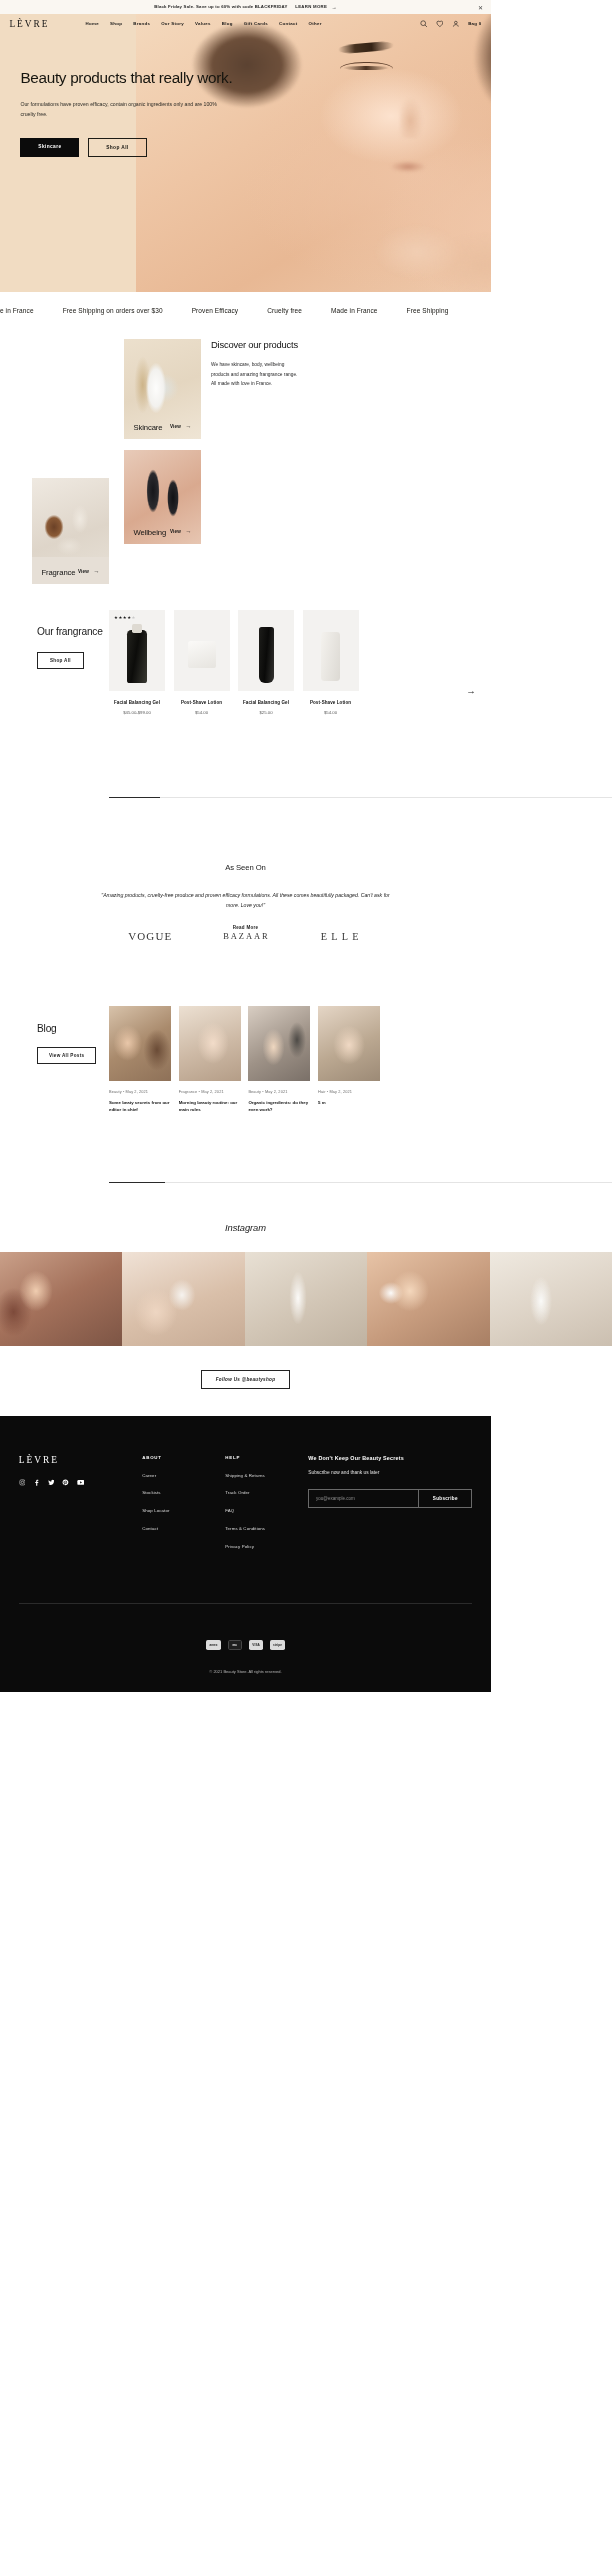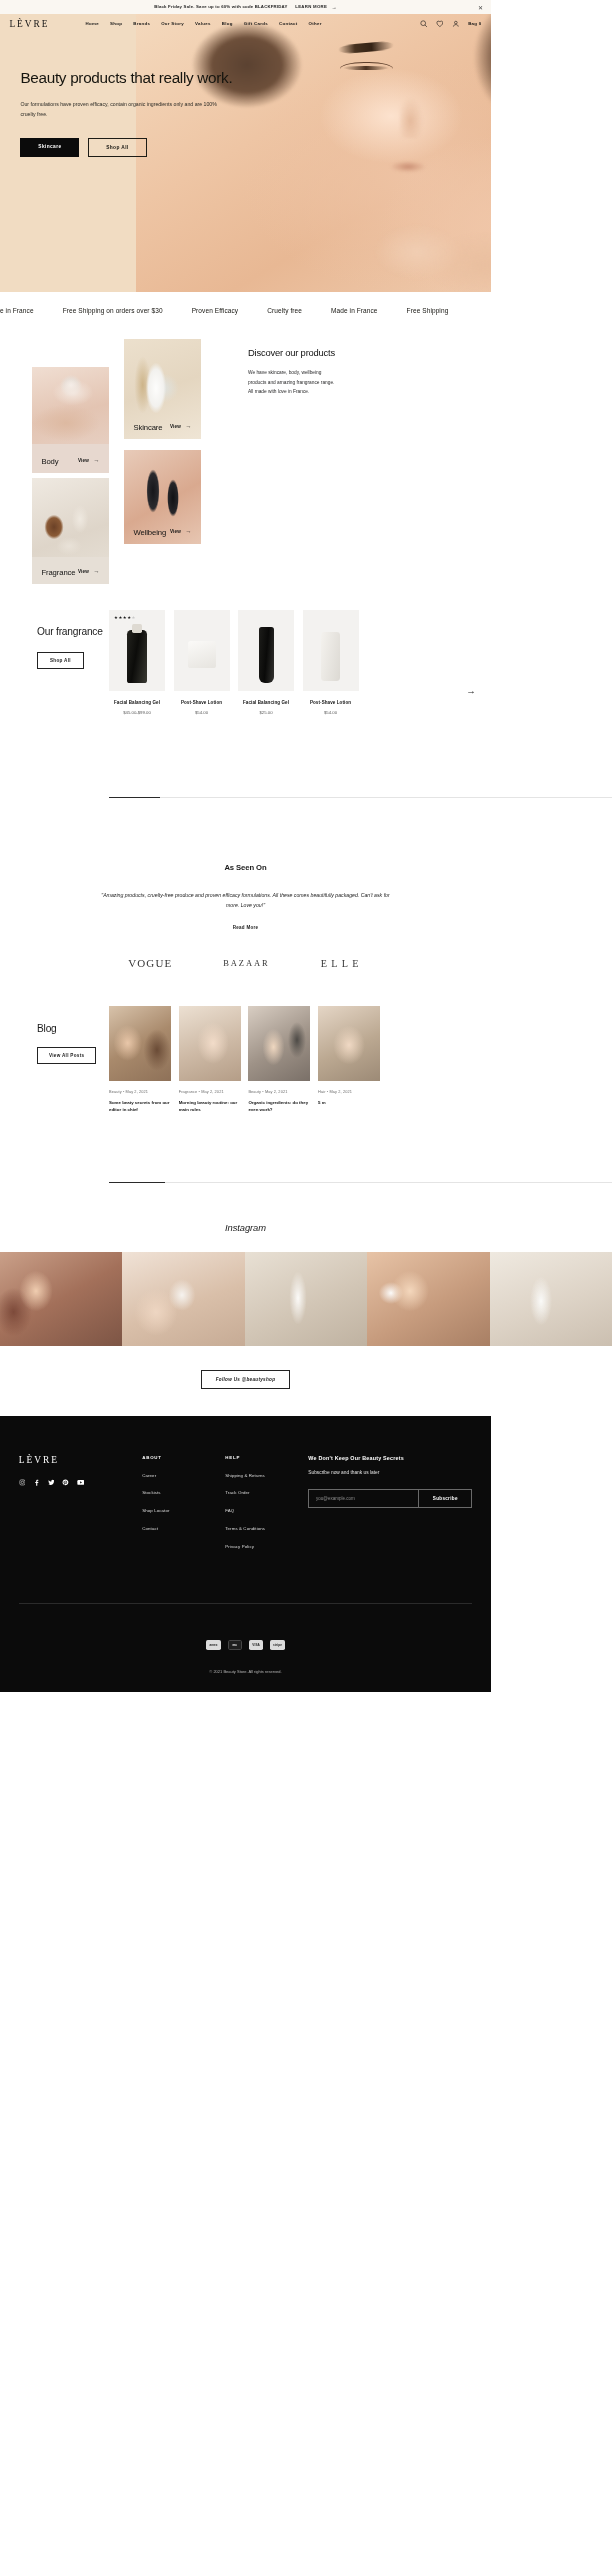--- a/index.html
+++ b/index.html
@@ -173,21 +173,21 @@
   }
   
   #card-well { left:124px; top:111px; width:77px; height:94px; background:#e6c8b8; }
   #card-well .img {
     background:
       linear-gradient(168deg, rgba(0,0,0,0) 0%, rgba(0,0,0,0) 100%),
       radial-gradient(ellipse 7.7px 25.5px at 29px 41px, #16161a 0%, #2a2a2e 70%, rgba(42,42,46,0) 85%),
       radial-gradient(ellipse 6.8px 22px at 49px 48px, #111114 0%, #26262a 70%, rgba(38,38,42,0) 85%),
       linear-gradient(150deg,#e8cbb9 0%, #d9a98f 55%, #e7c6b2 100%);
   }
-  .discover-text { position:absolute; left:211px; top:8px; width:102px;margin-left:37px; }
+  .discover-text { position:absolute; left:211px; top:0; width:102px; }
   .discover-text h2 {
     font-size:9.4px; line-height:1.35; font-weight:400; letter-spacing:-0.2px; color:#111;
   }
   .discover-text p {
     margin-top:8.5px; font-size:4.8px; line-height:2.0; color:#29292a; width:89px;
   }
 
   
   .best { padding:18.7px 0 0 0; position:relative; height:200px; }
   .best-left { position:absolute; left:37px; top:15.3px; width:81px; }
@@ -255,30 +255,30 @@
   .philo .scrim {
     position:absolute; inset:0;
     background:linear-gradient(90deg, rgba(40,36,33,.42) 0%, rgba(40,36,33,.18) 45%, rgba(40,36,33,0) 70%);
   }
   .philo .copy { position:absolute; left:20.4px; top:75px; width:238px; color:#fff; }
   .philo h2 { font-size:10.2px; font-weight:400; letter-spacing:-0.1px; }
   .philo p { margin-top:9.4px; font-size:4.8px; line-height:1.95; width:183px; opacity:.96; }
 
   
   .seen { padding:53px 0 0; text-align:center; height:196px; }
-  .seen h2 { font-size:7.7px; font-weight:700; letter-spacing:-0.1px; }
+  .seen h2 { font-size:7.7px; font-weight:400; letter-spacing:-0.1px; }
   .seen .quote {
     margin:18.7px auto 0; width:289px; font-size:5.2px; line-height:1.95; font-style:italic;
     color:#232323;
   }
   .seen .readmore {
     margin-top:14.5px; font-size:4.5px; font-weight:700; letter-spacing:0.3px; cursor:pointer;
   }
   .logos {
-    margin-top:27px; display:flex; justify-content:center; align-items:center; gap:51px;
+    display:flex; justify-content:center; align-items:center; gap:51px;
   }
   .logos .lg {
     font-family:"Liberation Serif", serif; color:#1f1f1f; opacity:.92;
   }
   .lg-vogue { font-size:11px; letter-spacing:1.1px; font-weight:400; }
   .lg-bazaar { font-size:8.5px; letter-spacing:1.9px; color:#8f8f8f; }
   .lg-elle { font-size:10.2px; letter-spacing:4.3px; color:#6f6f6f; }
 
   
   .blog { position:relative; height:191px; padding-top:6.8px; }
@@ -457,29 +457,20 @@
       <span>Proven Efficacy</span>
       <span>Cruelty free</span>
       <span>Made in France</span>
       <span>Free Shipping</span>
     </div>
   </div>
 
   <section class="discover">
     <div class="cards">
 
-      <div class="card" id="card-body">
-        <div class="img"></div>
-        <div class="overlay-strip"></div>
-        <div class="label">Body</div>
-        <div class="view">
-          <span>View</span>
-          <span class="ar">→</span>
-        </div>
-      </div>
 
       <div class="card" id="card-skin">
         <div class="img"></div>
         <div class="label">Skincare</div>
         <div class="view">
           <span>View</span>
           <span class="ar">→</span>
         </div>
       </div>
 

